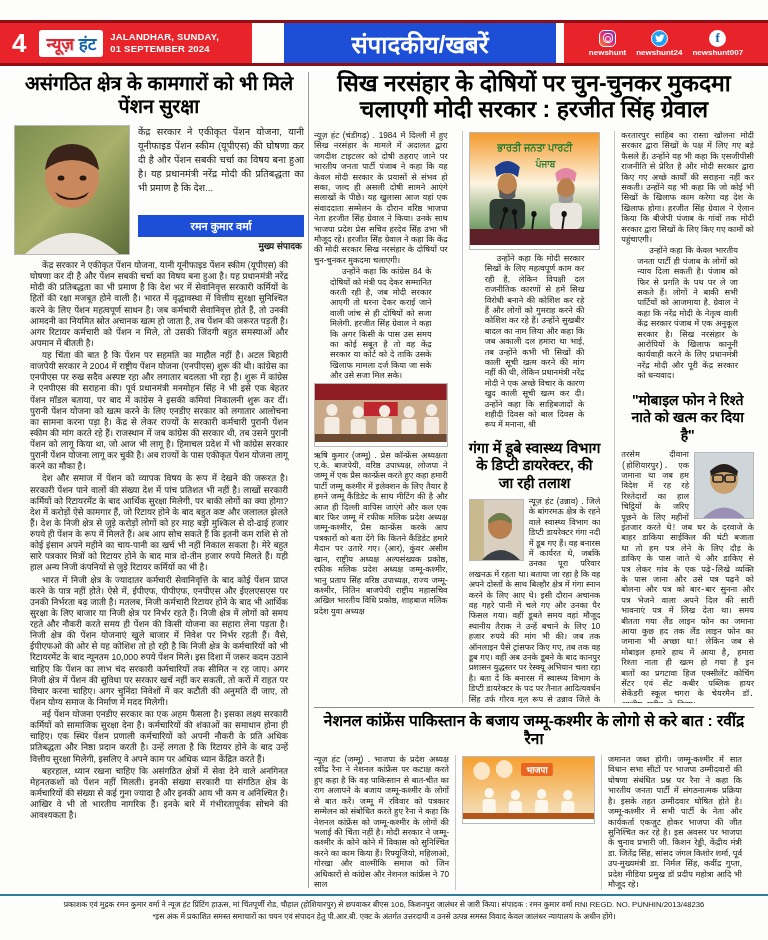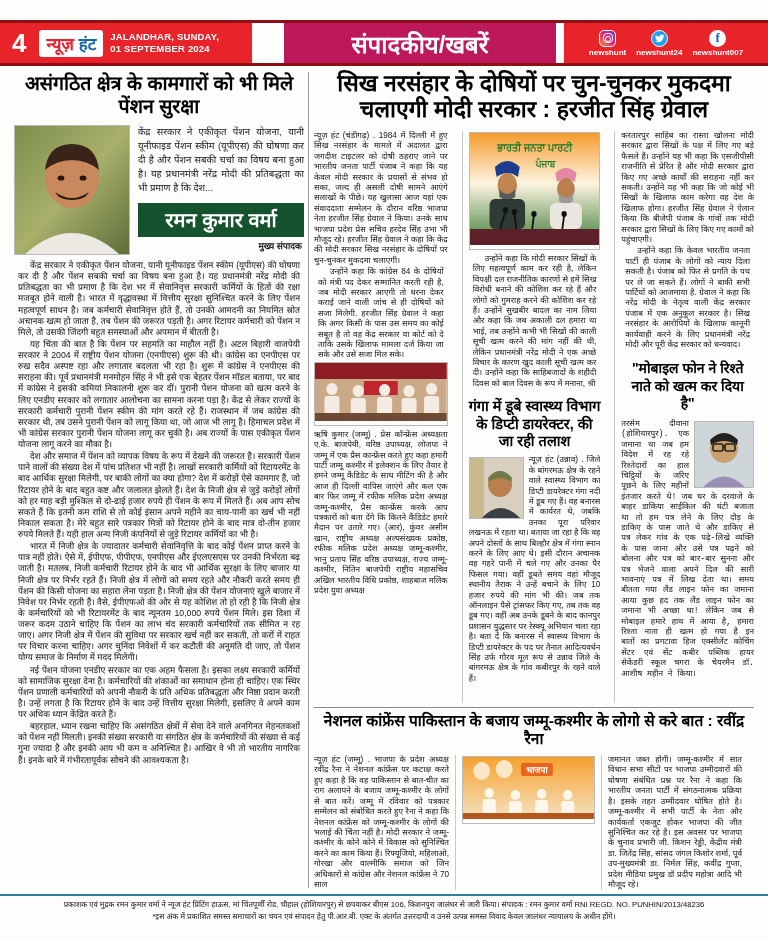--- a/index.html
+++ b/index.html
@@ -23,53 +23,53 @@
   }
   .page-num { color:#fff; font-size:26px; font-weight:bold; padding:0 6px; }
   .logo-box {
     background:#fff; border-radius:3px; padding:2px 7px;
     font-size:17px; font-weight:bold; white-space:nowrap;
   }
   .logo-w1 { color:#e8232a; text-shadow:1px 1px 0 #1565ad33; }
   .logo-w2 { color:#1565ad; }
   .dateline { color:#fff; font-size:9.5px; font-weight:bold; line-height:1.25; letter-spacing:.2px; }
   .mh-section {
-    margin-left:32px; width:272px; background:#be185d; color:#fff;
+    margin-left:32px; width:272px; background:#1d4ed8; color:#fff;
     display:flex; align-items:center; justify-content:center;
     font-size:24px; font-weight:bold;
   }
   .mh-social {
     margin-left:8px; flex:1; background:#e8232a;
     display:flex; align-items:center; justify-content:center; gap:10px; padding:2px 4px;
   }
   .soc { display:flex; flex-direction:column; align-items:center; gap:1px; }
   .soc-icon { width:17px; height:17px; position:relative; flex:none; }
   .ig { border-radius:5px; background:linear-gradient(45deg,#f58529,#dd2a7b,#8134af); border:1.5px solid #fff; }
   .ig::before { content:""; position:absolute; inset:2.5px; border:1.4px solid #fff; border-radius:4px; }
   .ig::after { content:""; position:absolute; left:5px; top:5px; width:4px; height:4px; border:1.4px solid #fff; border-radius:50%; }
   .tw { border-radius:50%; background:#1da1f2; border:1.5px solid #fff; display:flex; align-items:center; justify-content:center; }
   .fb { border-radius:50%; background:#fff; color:#1565ad; font-weight:bold; font-size:13px; line-height:15px; text-align:center; font-family:"Liberation Serif",serif; }
   .soc-handle { color:#fff; font-size:8px; font-weight:bold; }
 
   
   .body-text, .body-text p { font-size:8.7px; line-height:1.28; text-align:justify; color:#151515; }
-  p.bp { margin:0 4px 1px; text-indent:12px; }
+  p.bp { margin:0 16px 1px; text-indent:12px; }
   p.bp-noind { margin:0 0 1px; text-indent:0; }
 
   .editorial {
     position:absolute; left:14px; top:72px; width:290px; height:816px; overflow:hidden;
   }
   .ed-headline { margin:0 0 7px; font-size:19.5px; line-height:1.18; font-weight:bold; text-align:center; color:#000; }
   .ed-top { display:flex; gap:8px; margin-bottom:5px; }
   .ed-photo { width:116px; height:130px; flex:none; border:1px solid #b9b9b9; }
   .ed-right { flex:1; display:flex; flex-direction:column; }
   .ed-intro { margin:0; font-size:9.6px; line-height:1.45; text-align:justify; }
   .byline-bar {
-    margin-top:auto; background:#14532d; color:#fff; text-align:center;
-    font-size:20px; font-weight:bold; padding:3px 0 4px;
+    margin-top:auto; background:#1d4ed8; color:#fff; text-align:center;
+    font-size:11px; font-weight:bold; padding:3px 0 4px;
   }
   .ed-role { text-align:right; font-size:9px; font-weight:bold; margin:2px 2px 3px 0; }
   .editorial .body-text p { font-size:8.7px; }
 
   .vrule { position:absolute; left:308px; top:72px; width:1px; height:816px; background:#9a9a9a; }
 
   .right-region { position:absolute; left:314px; top:70px; width:440px; height:820px; overflow:hidden; }
   .lead-headline { margin:0 0 8px; font-size:23px; line-height:1.15; font-weight:bold; text-align:center; color:#000; }
   .cols3 { display:flex; }
   .lead-cols { height:572px; overflow:hidden;gap:8px; }

